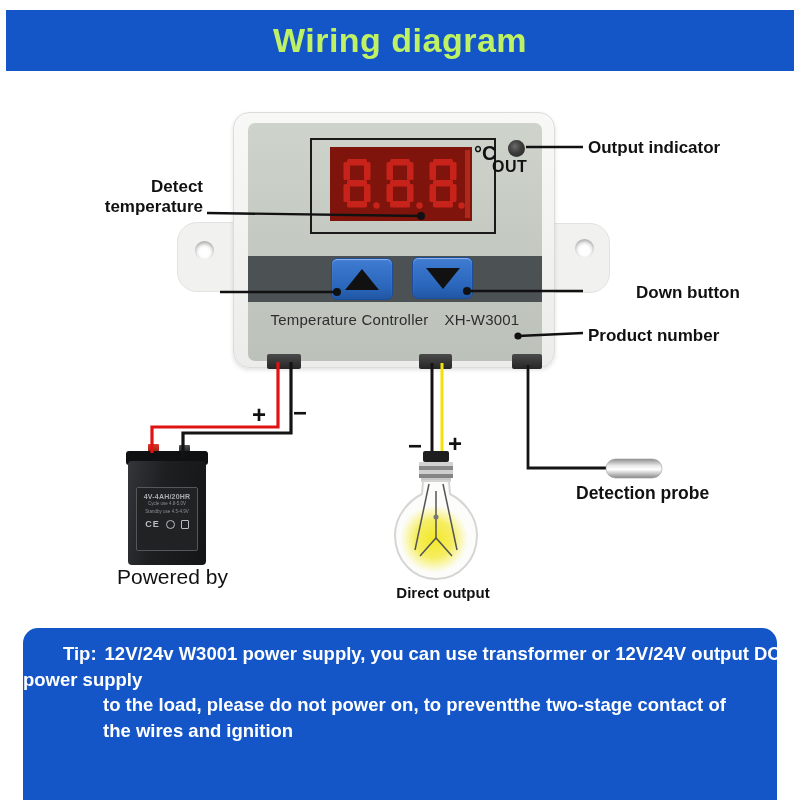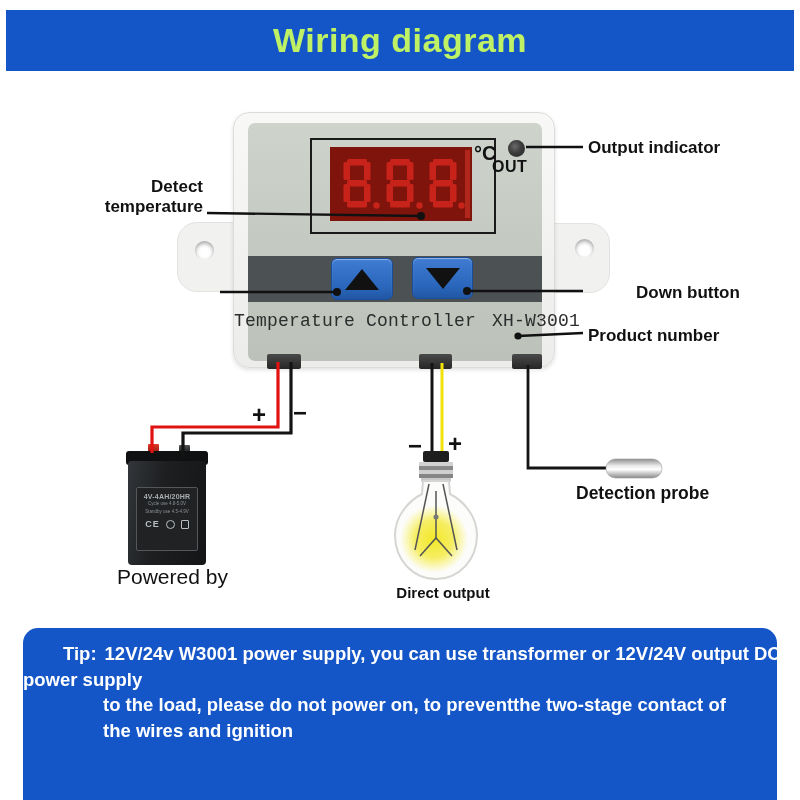--- a/index.html
+++ b/index.html
@@ -34,22 +34,22 @@
   #out-label { position:absolute; left:258px; top:45px; font-size:16px; font-weight:bold; color:#111; letter-spacing:.5px; }
   #band { position:absolute; left:14px; top:143px; width:294px; height:46px; background:#4c5153; }
   .btn { position:absolute; width:62px; height:42px; border-radius:6px;
     background:linear-gradient(180deg,#3f7cd2 0%,#2a66bb 70%,#2157a4 100%);
     border:1px solid #1b4d9a; box-shadow:inset 0 1px 1px rgba(255,255,255,.45);
     display:flex; align-items:center; justify-content:center; }
   #btn-up { left:97px; top:145px; }
   #btn-down { left:178px; top:144px; width:61px; }
   .tri-up { width:0; height:0; border-left:17px solid transparent; border-right:17px solid transparent; border-bottom:21px solid #111; }
   .tri-down { width:0; height:0; border-left:17px solid transparent; border-right:17px solid transparent; border-top:21px solid #111; }
-  #device-name-row { position:absolute; left:0; top:198px; width:322px; text-align:right;
-    font-size:18px; color:#2d2d2d; letter-spacing:.2px; white-space:nowrap;font-family:Liberation Mono, monospace; }
+  #device-name-row { position:absolute; left:0; top:198px; width:322px; text-align:center;
+    font-size:15px; color:#2d2d2d; letter-spacing:.2px; white-space:nowrap; }
   #device-name-row .model { margin-left:16px; }
   .terminal { position:absolute; background:linear-gradient(180deg,#4a4a4a,#262626); border-radius:2px; }
 
   
   .callout { position:absolute; font-size:17px; font-weight:bold; color:#111; white-space:nowrap; z-index:6; }
   #lbl-detect { left:40px; top:106px; width:163px; text-align:right; line-height:1.18; }
   #lbl-up { left:75px; top:211px; width:138px; text-align:right; }
   #lbl-out { left:588px; top:67px; }
   #lbl-down { left:588px; top:212px;margin-left:48px; }
   #lbl-product { left:588px; top:255px; }

